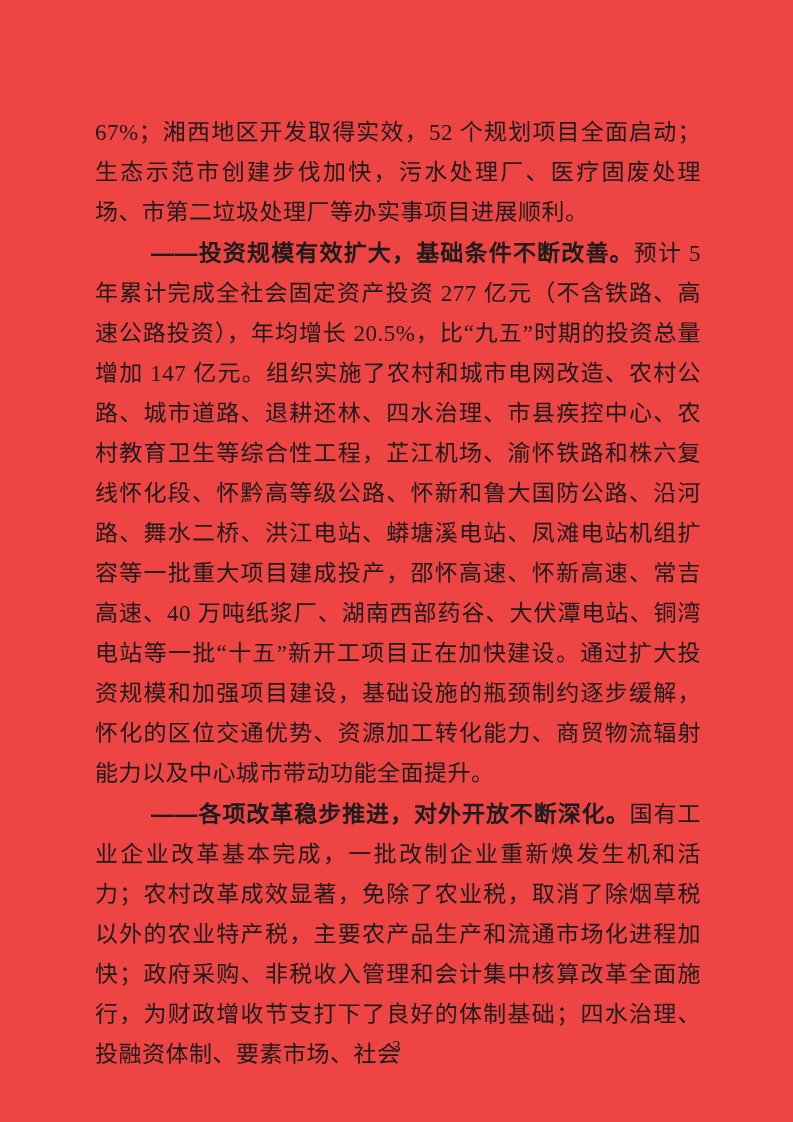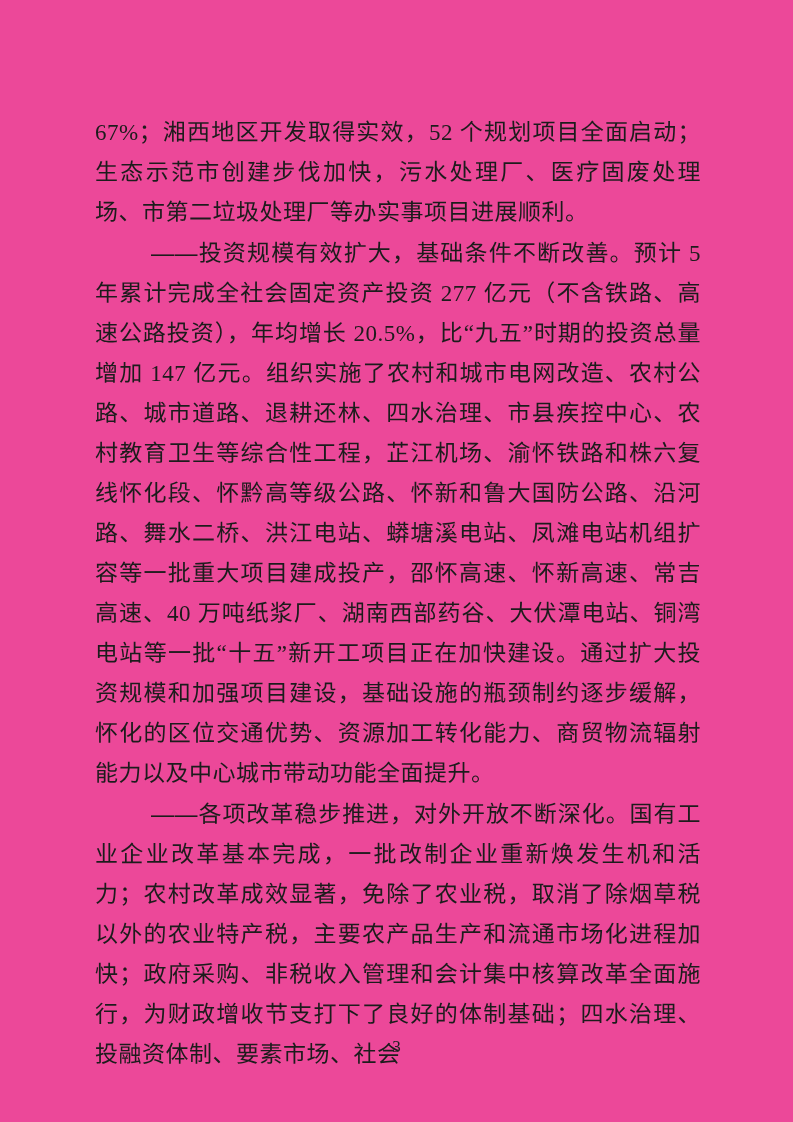--- a/index.html
+++ b/index.html
@@ -2,42 +2,42 @@
 <html lang="zh-CN"><head>
 <meta charset="utf-8">
 <style>
   * { margin: 0; padding: 0; box-sizing: border-box; }
   html, body { background: #e9e9e9; }
   .page {
     position: relative;
     width: 793px;
     height: 1122px;
     margin: 0 auto;
-    background: #ec4899;
+    background: #ef4444;
     overflow: hidden;
     color: #1c1c1c;
     font-family: "Liberation Serif", "DejaVu Serif", serif;
   }
   .content {
     position: absolute;
     left: 95px;
     top: 113px;
     width: 606px;
   }
   .para {
     font-size: 23px;
     line-height: 40px;
     text-align: justify;
     letter-spacing: 0.5px;
     word-break: break-all;
   }
   .para.indent { text-indent: 56px; }
   .run { font-weight: normal; }
   .run-bold {
-    font-weight: 400;
+    font-weight: 700;
     font-family: "Liberation Sans", "DejaVu Sans", sans-serif;
     margin-top: 9px;
   }
   .page-number {
     position: absolute;
     left: 0;
     right: 0;
     top: 1037px;
     text-align: center;
     font-size: 17px;

